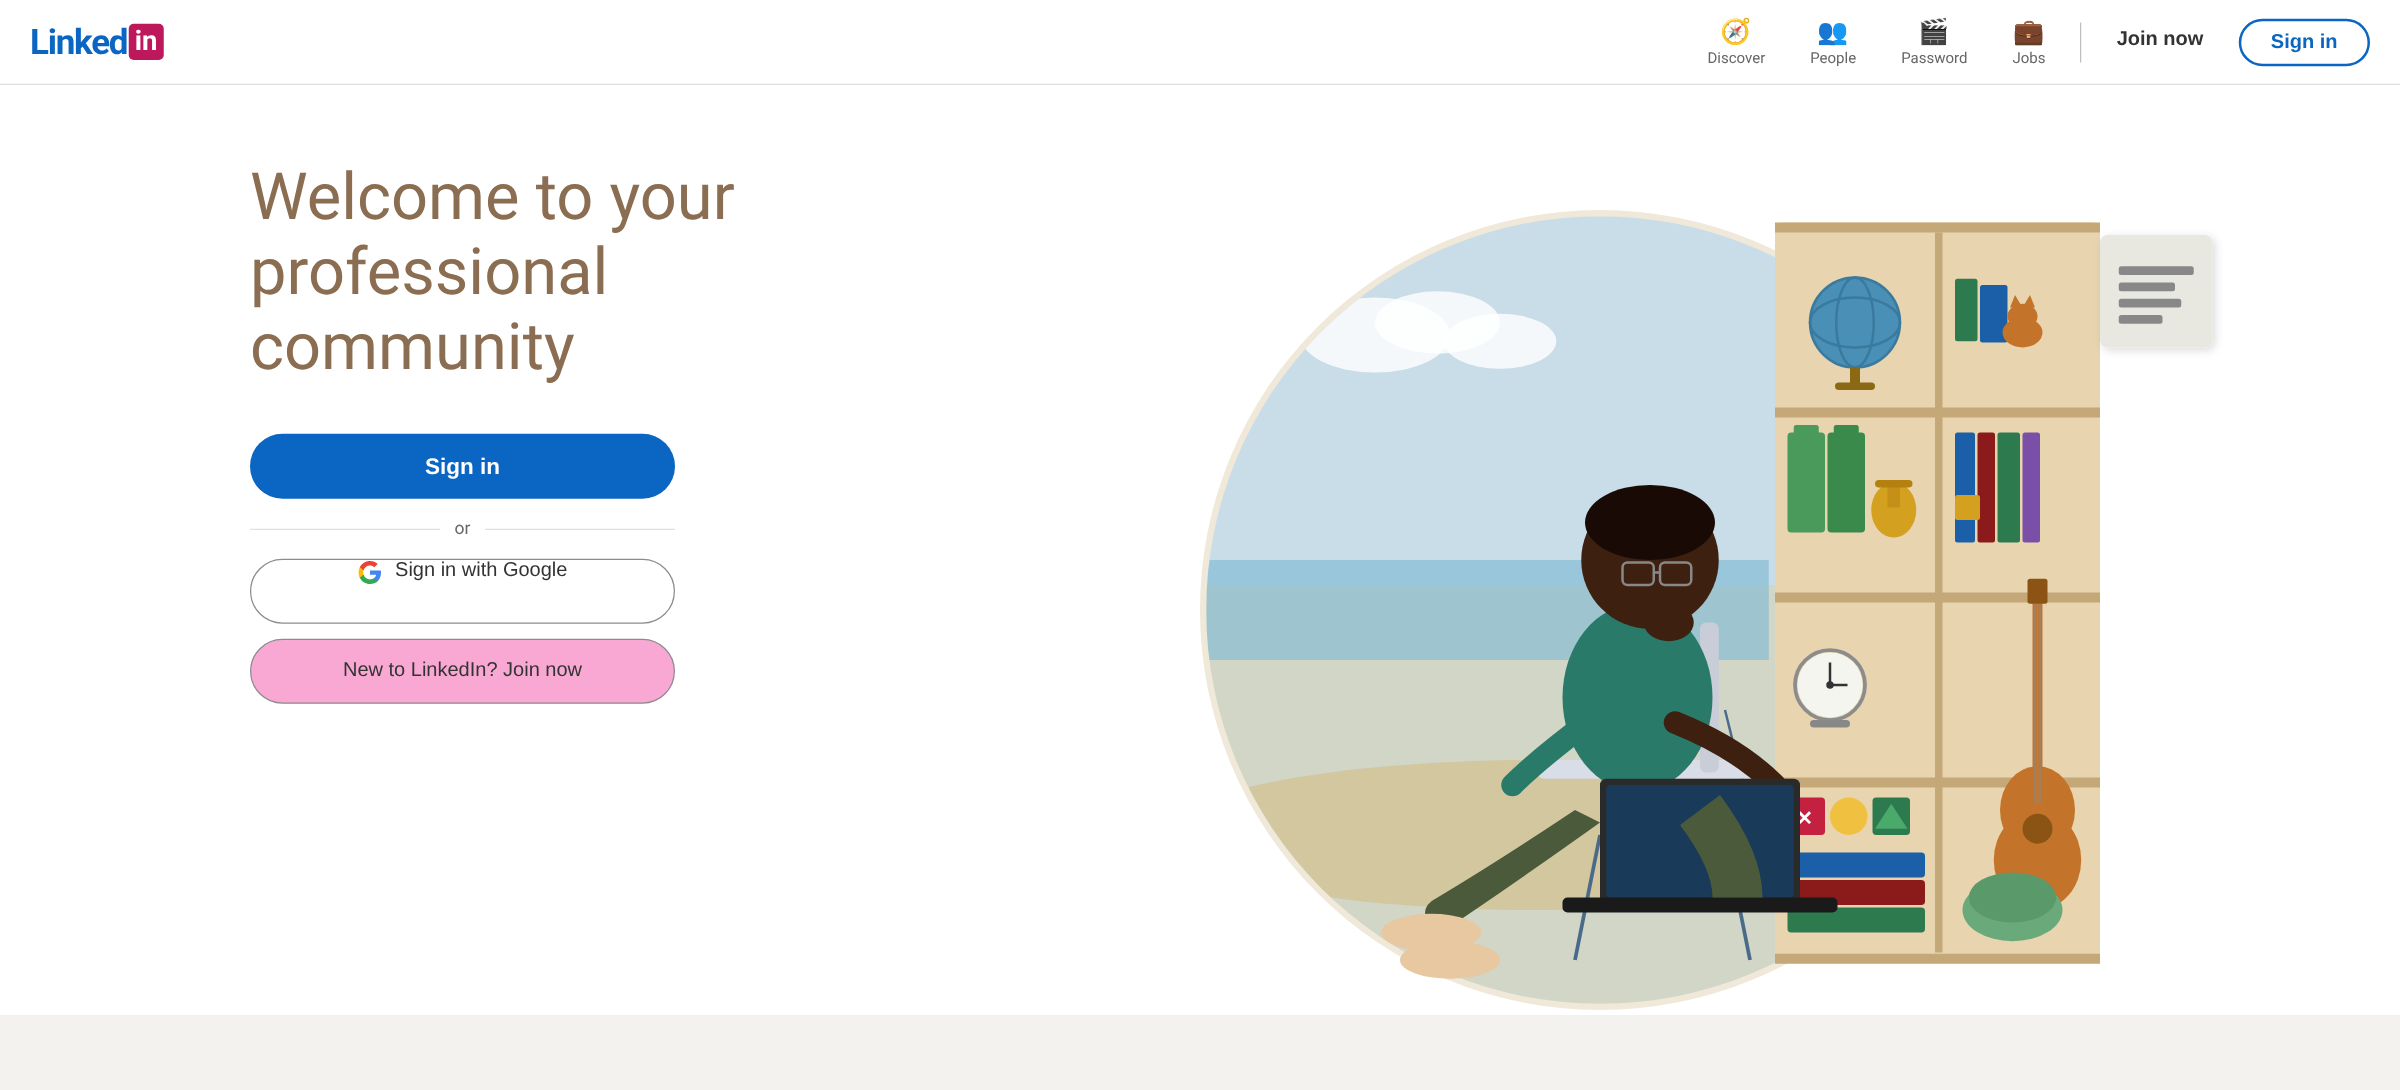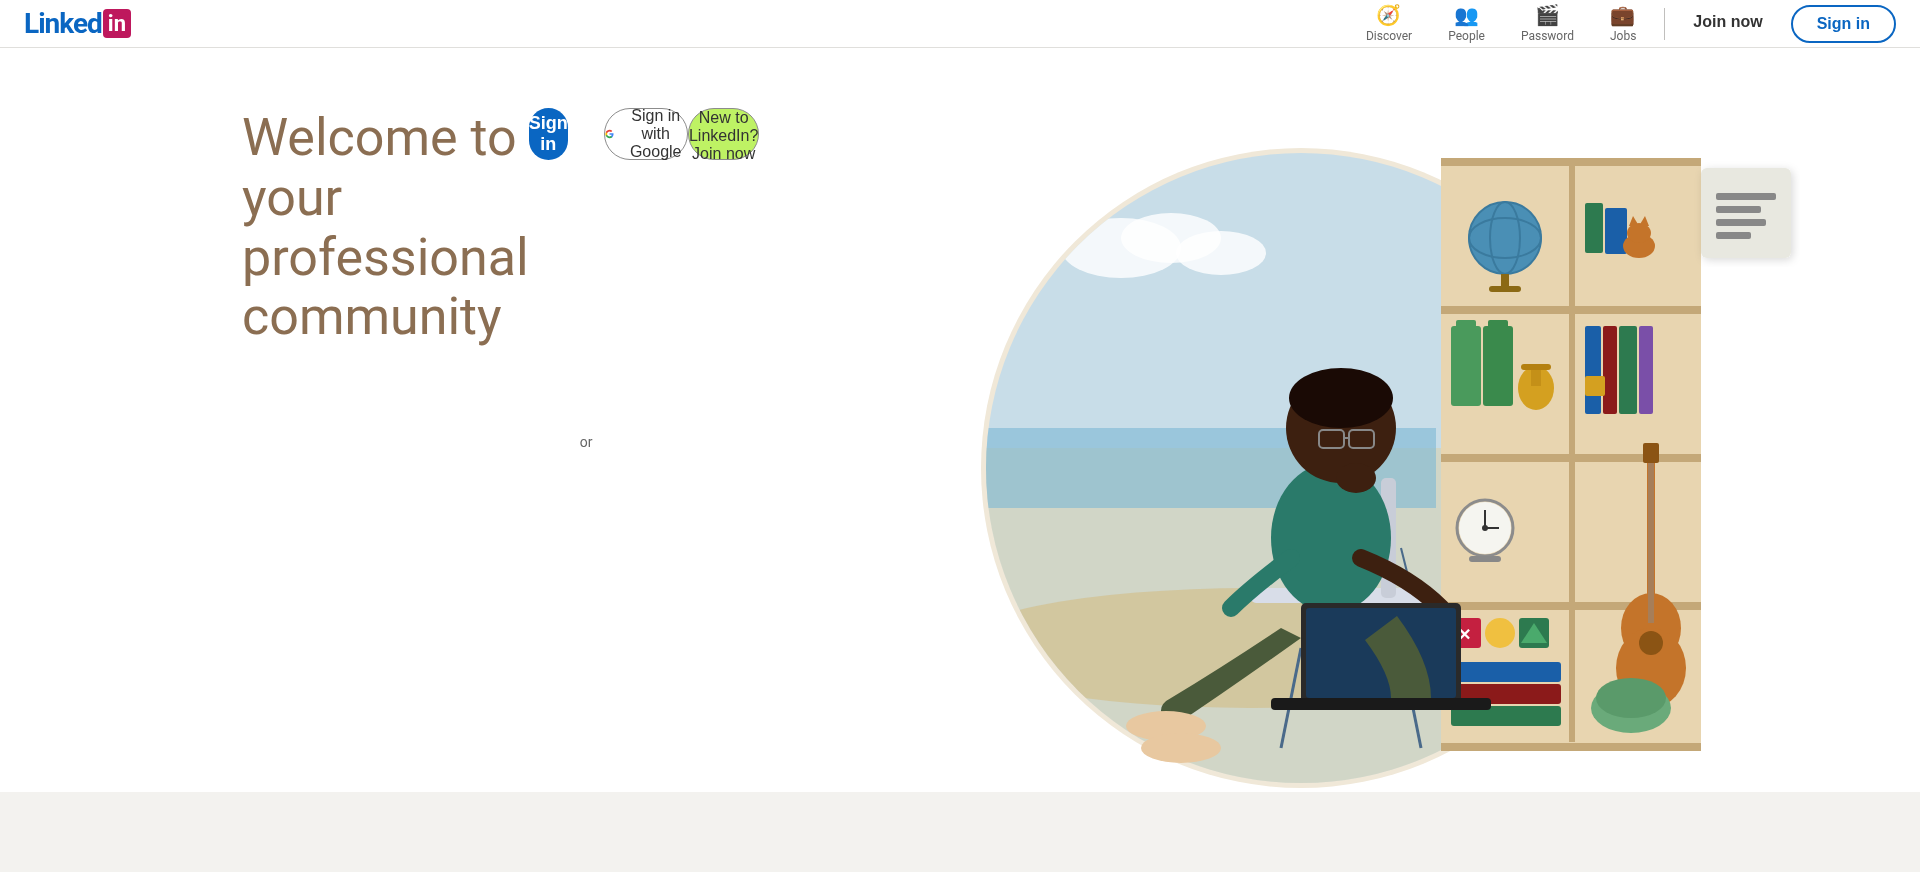--- a/index.html
+++ b/index.html
@@ -6,21 +6,21 @@
     body {
       font-family: -apple-system, BlinkMacSystemFont, 'Segoe UI', Roboto, Oxygen, sans-serif;
       background: #f3f2ef;
       min-height: 872px;
       overflow-x: hidden;
     }
 
     
     header {
       background: #fff;
-      height: 48px;
+      height: 68px;
       display: flex;
       align-items: center;
       padding: 0 24px;
       justify-content: space-between;
       border-bottom: 1px solid #e0dfdc;
       position: relative;
       z-index: 10;
     }
     .header-left {
       display: flex;
@@ -108,25 +108,24 @@
       position: relative;
       overflow: hidden;
     }
 
     
     .form-section {
       flex: 0 0 auto;
       width: 680px;
       padding: 60px 0 60px 200px;
       display: flex;
-      flex-direction: row;
+      flex-direction: column;
       justify-content: flex-start;
       z-index: 2;
       position: relative;
-      margin-left: 42px;
     }
 
     .welcome-title {
       font-size: 52px;
       font-weight: 400;
       color: #8b6e52;
       line-height: 1.15;
       margin-bottom: 40px;
       max-width: 480px;
     }
@@ -192,30 +191,29 @@
       width: 340px;
       height: 52px;
       background: #fff;
       border: 1px solid #8c8c8c;
       border-radius: 26px;
       font-size: 16px;
       font-weight: 500;
       color: #333;
       cursor: pointer;
       display: flex;
-      align-items: center;
       justify-content: center;
       gap: 10px;
       margin-bottom: 12px;
     }
 
     .btn-join-now {
       width: 340px;
       height: 52px;
-      background: #bef264;
+      background: #f9a8d4;
       border: 1px solid #8c8c8c;
       border-radius: 26px;
       font-size: 16px;
       font-weight: 500;
       color: #333;
       cursor: pointer;
     }
 
     
     .google-g {

